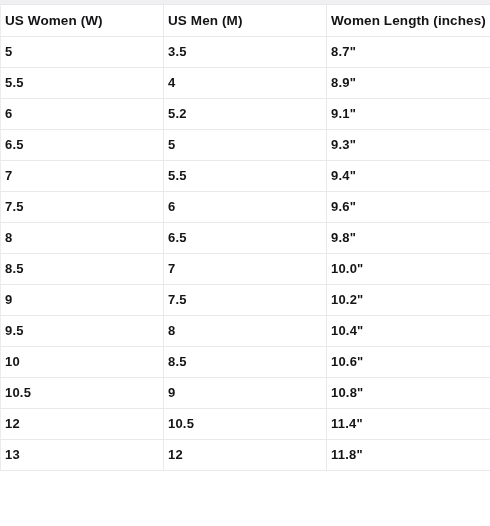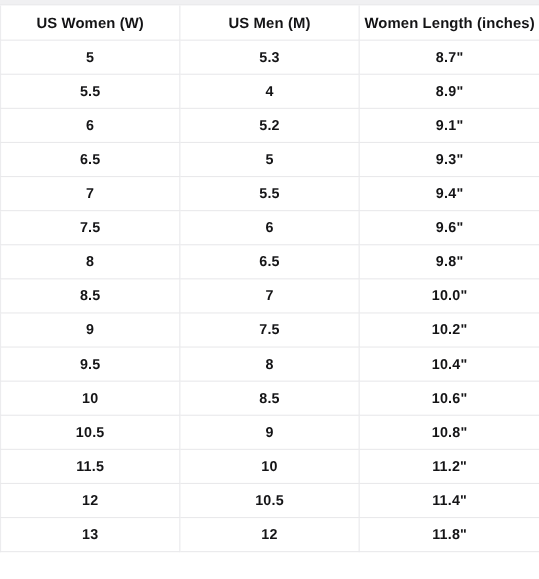--- a/index.html
+++ b/index.html
@@ -39,21 +39,21 @@
   }
 
   table.size-table col.c1 { width: 163px; }
   table.size-table col.c2 { width: 163px; }
   table.size-table col.c3 { width: 164px; }
 
   table.size-table th,
   table.size-table td {
     height: 31px;
     box-sizing: border-box;
-    text-align: center;
+    text-align: left;
     vertical-align: middle;
     border-bottom: 1px solid #e9e9eb;
     border-right: 1px solid #e9e9eb;
     border-left: 1px solid #e9e9eb;
     padding: 0 4px;
     font-weight: bold;
     color: #141416;
     white-space: nowrap;
   }
 
@@ -90,21 +90,21 @@
     <thead>
       <tr>
         <th>US Women (W)</th>
         <th>US Men (M)</th>
         <th>Women Length (inches)</th>
       </tr>
     </thead>
     <tbody>
       <tr>
         <td>5</td>
-        <td>5.3</td>
+        <td>3.5</td>
         <td>8.7"</td>
       </tr>
       <tr>
         <td>5.5</td>
         <td>4</td>
         <td>8.9"</td>
       </tr>
       <tr>
         <td>6</td>
         <td>5.2</td>
@@ -149,25 +149,20 @@
         <td>10</td>
         <td>8.5</td>
         <td>10.6"</td>
       </tr>
       <tr>
         <td>10.5</td>
         <td>9</td>
         <td>10.8"</td>
       </tr>
       <tr>
-        <td>11.5</td>
-        <td>10</td>
-        <td>11.2"</td>
-      </tr>
-      <tr>
         <td>12</td>
         <td>10.5</td>
         <td>11.4"</td>
       </tr>
       <tr>
         <td>13</td>
         <td>12</td>
         <td>11.8"</td>
       </tr>
     </tbody>

